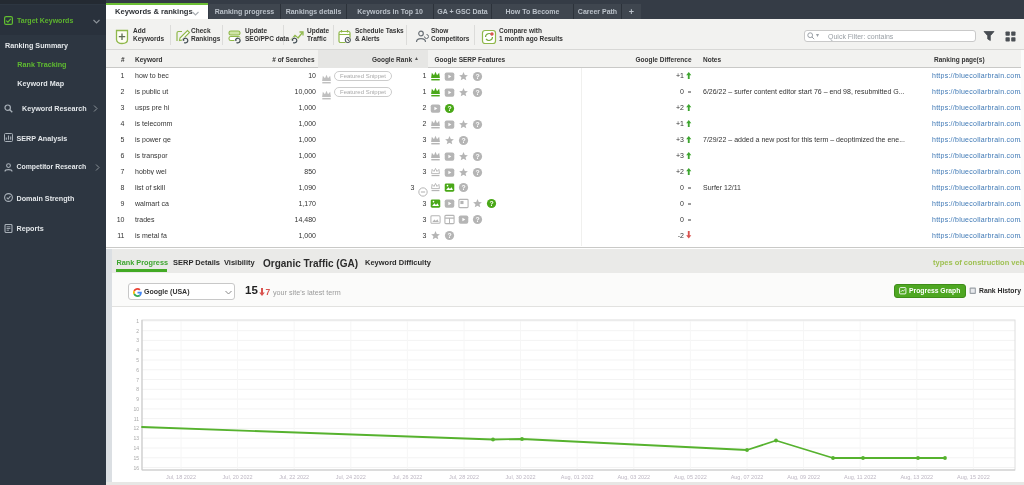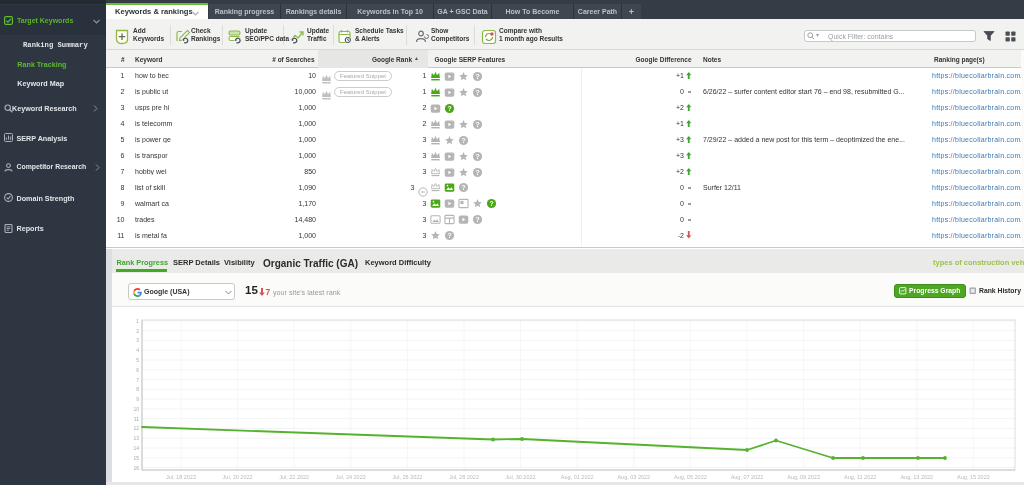--- a/index.html
+++ b/index.html
@@ -16,29 +16,29 @@
 
   <svg class="a" style="left:4px;top:16px;" width="9" height="9" viewBox="0 0 9 9">
       <rect x="0.6" y="0.6" width="7.8" height="7.8" rx="1.5" fill="none" stroke="#61bd31" stroke-width="1.2"></rect>
       <path d="M2.2 4.6 L3.9 6.2 L6.8 2.9" fill="none" stroke="#61bd31" stroke-width="1.2"></path>
     </svg>
   <div class="a tx" style="left:17px;top:16.8px;font-size:7px;font-weight:bold;color:#5db32e;">Target Keywords</div>
   <svg class="a" style="left:93px;top:18.5px;" width="7" height="5" viewBox="0 0 7 5">
       <path d="M0.5 1 L3.5 4 L6.5 1" fill="none" stroke="#8b9299" stroke-width="1.1"></path>
     </svg>
 
-  <div class="a tx" style="left:23px;top:40.5px;font-size:7.2px;font-weight:bold;color:#e3e7ea;font-family:Liberation Mono, monospace;">Ranking Summary</div>
+  <div class="a tx" style="left:5px;top:40.5px;font-size:7.2px;font-weight:bold;color:#e3e7ea;">Ranking Summary</div>
   <div class="a tx" style="left:17.3px;top:59.9px;font-size:7.2px;font-weight:bold;color:#5fbb30;text-align:center;">Rank Tracking</div>
   <div class="a tx" style="left:17.3px;top:79.3px;font-size:7.2px;font-weight:bold;color:#e3e7ea;">Keyword Map</div>
 
   <svg class="a" style="left:4px;top:103.5px;" width="9" height="9" viewBox="0 0 9 9">
       <circle cx="3.7" cy="3.7" r="2.7" fill="none" stroke="#a8b0b8" stroke-width="1.2"></circle>
       <path d="M5.8 5.8 L8.3 8.3" stroke="#a8b0b8" stroke-width="1.3"></path>
     </svg>
-  <div class="a tx" style="left:12px;top:104px;font-size:7.2px;font-weight:bold;color:#e3e7ea;">Keyword Research</div>
+  <div class="a tx" style="left:22px;top:104px;font-size:7.2px;font-weight:bold;color:#e3e7ea;">Keyword Research</div>
   <svg class="a" style="left:93px;top:105px;" width="5" height="7" viewBox="0 0 5 7">
       <path d="M1 0.5 L4 3.5 L1 6.5" fill="none" stroke="#8b9299" stroke-width="1"></path>
     </svg>
 
   <svg class="a" style="left:4px;top:133px;" width="9" height="9" viewBox="0 0 9 9">
       <rect x="0.5" y="0.5" width="8" height="8" rx="1" fill="none" stroke="#a8b0b8" stroke-width="1"></rect>
       <path d="M2.3 6.8 V4.5 M4.5 6.8 V2.5 M6.7 6.8 V3.6" stroke="#a8b0b8" stroke-width="1.1"></path>
     </svg>
   <div class="a tx" style="left:16.5px;top:133.6px;font-size:7.2px;font-weight:bold;color:#e3e7ea;">SERP Analysis</div>
 
@@ -511,21 +511,21 @@
     </svg>
 <div class="a tx" style="left:144px;top:288px;font-size:7px;font-weight:bold;color:#333;">Google (USA)</div>
 <svg class="a" style="left:225px;top:289.5px;" width="7" height="5" viewBox="0 0 7 5">
       <path d="M0.5 1 L3.5 4 L6.5 1" fill="none" stroke="#888" stroke-width="1"></path>
     </svg>
 <div class="a tx" style="left:245px;top:283.5px;font-size:11.5px;font-weight:bold;color:#222;">15</div>
 <svg class="a" style="left:259px;top:287.5px;" width="6" height="8" viewBox="0 0 6 8">
       <path d="M3 8 L5.8 4.6 H4 V0 H2 V4.6 H0.2 Z" fill="#d9534f"></path>
     </svg>
 <div class="a tx" style="left:265.5px;top:286.5px;font-size:8.5px;font-weight:bold;color:#d9534f;">7</div>
-<div class="a tx" style="left:273px;top:287.8px;font-size:7.2px;color:#9a9a9a;">your site's latest rank</div>
+<div class="a tx" style="left:273px;top:287.8px;font-size:7.2px;color:#9a9a9a;">your site's latest term</div>
 <div class="a" style="left:894px;top:283.5px;width:72px;height:14px;background:#4ea722;border:1px solid #3f8d1a;border-radius:3px;"></div>
 <svg class="a" style="left:899px;top:287px;" width="7.5" height="7.5" viewBox="0 0 10 10">
       <rect x="0.8" y="0.8" width="8.4" height="8.4" rx="1.2" fill="none" stroke="#fff" stroke-width="1.2"></rect>
       <path d="M2.5 6.5 L4.3 4.4 L5.8 5.6 L7.6 3.2" fill="none" stroke="#fff" stroke-width="1.1"></path>
     </svg>
 <div class="a tx" style="left:909px;top:287px;font-size:6.8px;font-weight:bold;color:#fff;">Progress Graph</div>
 <svg class="a" style="left:969px;top:287px;" width="7.5" height="7.5" viewBox="0 0 10 10">
       <rect x="0.8" y="0.8" width="8.4" height="8.4" rx="1.2" fill="#9aa0a6"></rect>
       <rect x="2.3" y="2.3" width="5.4" height="5.4" fill="#e8eaed"></rect>
     </svg>

